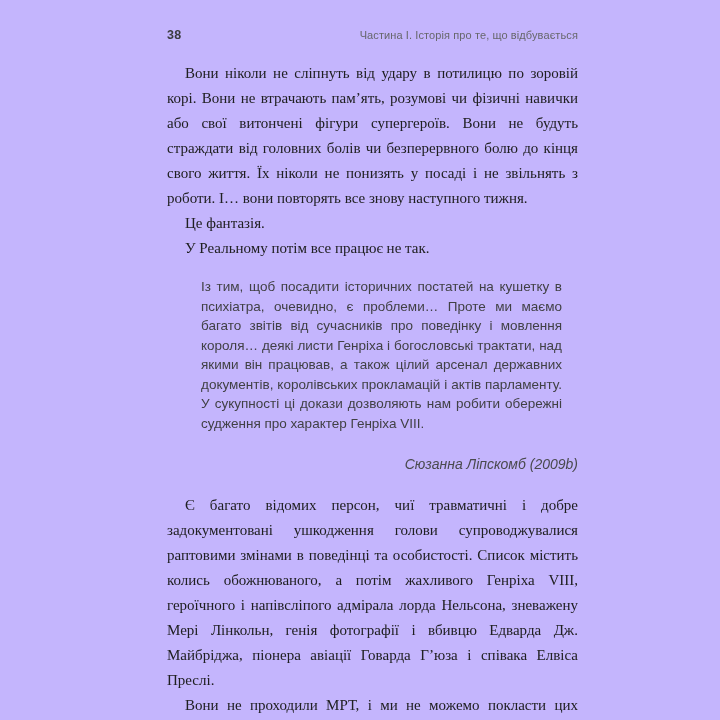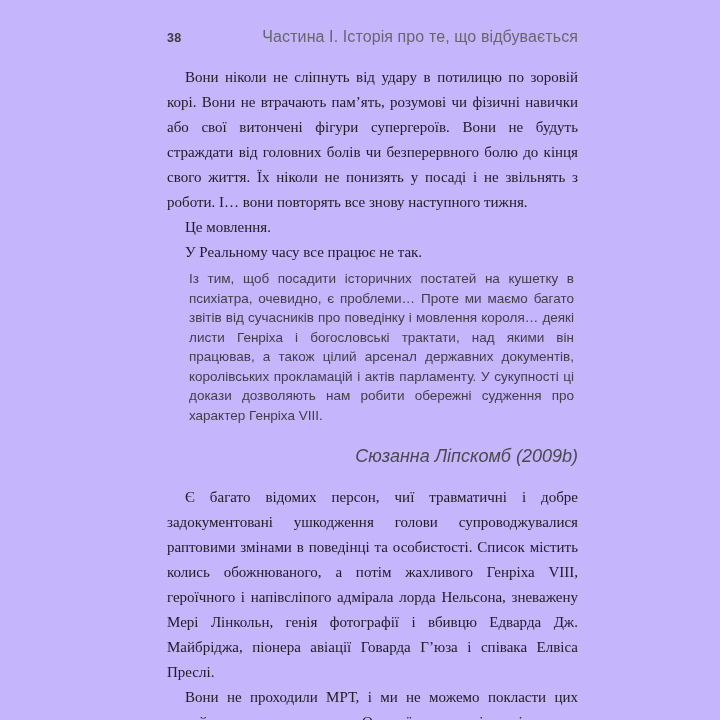--- a/index.html
+++ b/index.html
@@ -28,21 +28,21 @@
     font-family: "Liberation Sans", sans-serif;
     margin-bottom: 19px;
   }
   .page-number {
     font-size: 12.5px;
     font-weight: 700;
     color: #3c3c40;
     letter-spacing: 0.3px;
   }
   .running-head {
-    font-size: 16px;
+    font-size: 11px;
     color: #67676b;
     letter-spacing: 0.1px;
   }
   p.body-par {
     font-family: "Liberation Serif", serif;
     font-size: 15px;
     line-height: 25px;
     color: #202022;
     text-align: justify;
     margin: 0;
@@ -60,45 +60,45 @@
   }
   blockquote.epigraph {
     margin: 0 0 18px 18px;
     padding: 0;
     font-family: "Liberation Sans", sans-serif;
     font-size: 13.5px;
     line-height: 19.5px;
     color: #414145;
   }
   .quote-text {
-    margin: 4px;
+    margin: 16px;
     text-align: justify;
   }
   .quote-attribution {
     margin-top: 22px;
     text-align: right;
     font-style: italic;
-    font-size: 18px;
+    font-size: 14px;
     color: #4a4a4e;
   }
 </style>
 </head>
 <body>
 
 <div class="page">
   <div class="content">
 
     <header class="page-header">
       <span class="page-number">38</span>
       <span class="running-head">Частина I. Історія про те, що відбувається</span>
     </header>
 
     <p class="body-par indent">Вони ніколи не сліпнуть від удару в потилицю по зоровій корі. Вони не втрачають пам’ять, розумові чи фізичні навички або свої витончені фігури супергероїв. Вони не будуть страждати від головних болів чи безперервного болю до кінця свого життя. Їх ніколи не понизять у посаді і не звільнять з роботи. І… вони повторять все знову наступного тижня.</p>
-    <p class="body-par indent">Це мовлення.</p>
-    <p class="body-par indent">У Реальному часу все працює не так.</p>
+    <p class="body-par indent">Це фантазія.</p>
+    <p class="body-par indent">У Реальному потім все працює не так.</p>
 
 
     <blockquote class="epigraph">
       <p class="quote-text">Із тим, щоб посадити історичних постатей на кушетку в психіатра, очевидно, є проблеми… Проте ми маємо багато звітів від сучасників про поведінку і мовлення короля… деякі листи Генріха і богословські трактати, над якими він працював, а також цілий арсенал державних документів, королівських прокламацій і актів парламенту. У сукупності ці докази дозволяють нам робити обережні судження про характер Генріха VIII.</p>
       <div class="quote-attribution">Сюзанна Ліпскомб (2009b)</div>
     </blockquote>
 
     <p class="body-par indent">Є багато відомих персон, чиї травматичні і добре задокументовані ушкодження голови супроводжувалися раптовими змінами в поведінці та особистості. Список містить колись обожнюваного, а потім жахливого Генріха VIII, героїчного і напівсліпого адмірала лорда Нельсона, зневажену Мері Лінкольн, генія фотографії і вбивцю Едварда Дж. Майбріджа, піонера авіації Говарда Г’юза і співака Елвіса Преслі.</p>
     <p class="body-par indent">Вони не проходили МРТ, і ми не можемо покласти цих людей на кушетку у наш час. Однак їхню поведінку після явно публічних травм бачили і коментували друзі, сім’я і широка громадськість, а також документували лікарі і неврологи того часу. Сьогодні їхні симптоми струсу мозку зазвичай приписуються психологічним про-</p>
 

